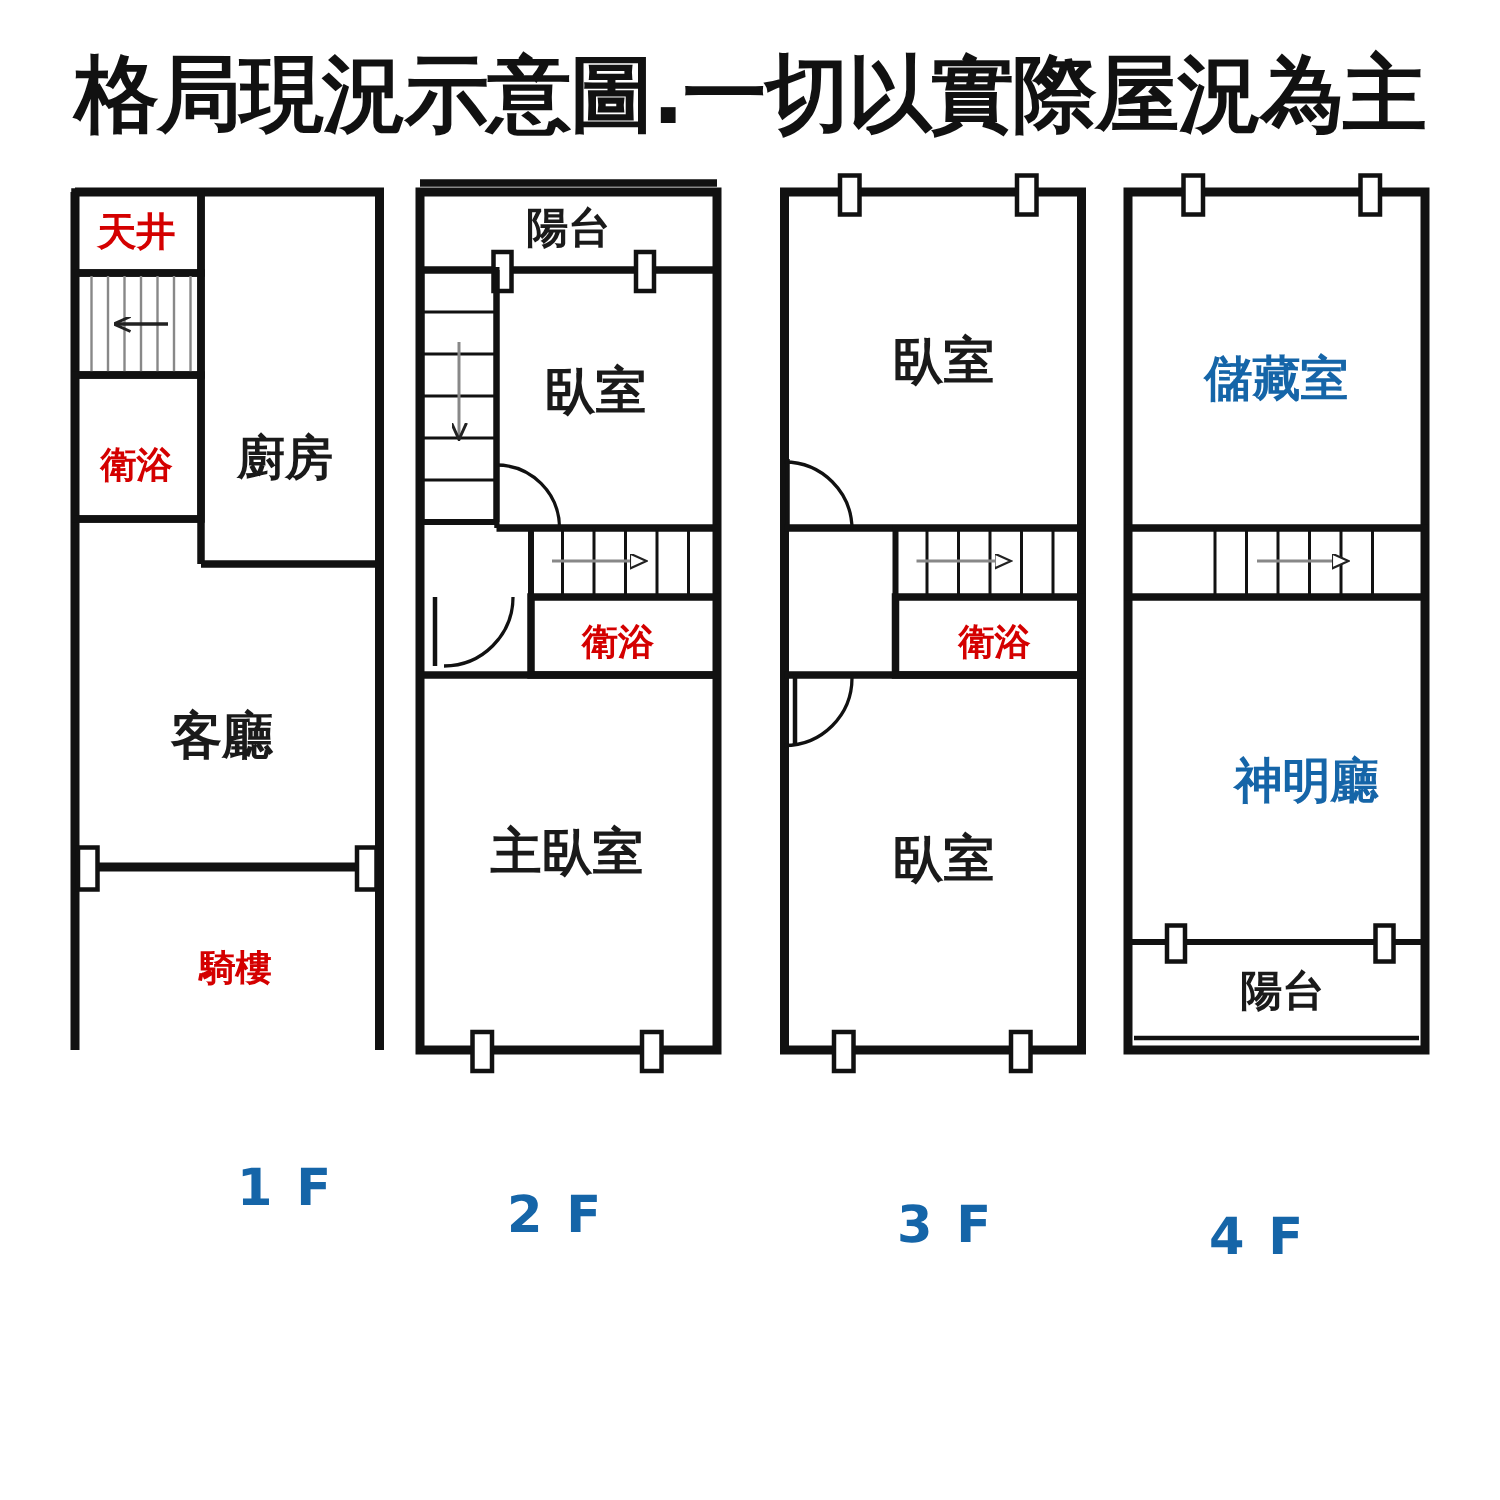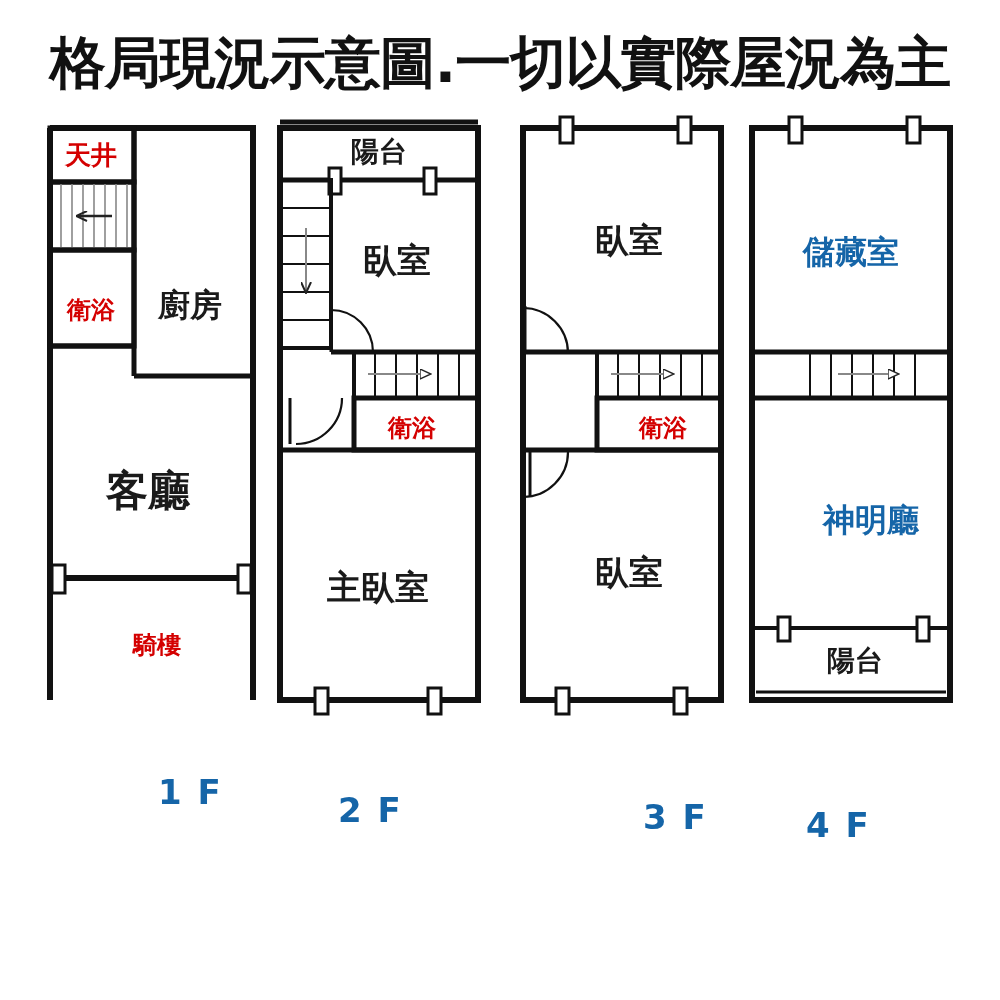--- a/index.html
+++ b/index.html
@@ -214,41 +214,41 @@
       <rect x="917" y="617" width="12" height="24" fill="#fff" stroke="#111" stroke-width="3"></rect>
 
       <line x1="756" y1="692" x2="946" y2="692" stroke="#111" stroke-width="3"></line>
     </g>
   </svg>
 
   <div>
     <div class="room-label rl-red" style="left:91px;  top:155px; font-size:26px;">天井</div>
     <div class="room-label rl-red" style="left:91px;  top:310px; font-size:24px;">衛浴</div>
     <div class="room-label rl-black" style="left:190px; top:266px; font-size:32px;margin-top:40px;">廚房</div>
-    <div class="room-label rl-black" style="left:148px; top:491px; font-size:42px;">客廳</div>
+    <div class="room-label rl-black" style="left:148px; top:491px; font-size:34px;">客廳</div>
     <div class="room-label rl-red" style="left:157px; top:645px; font-size:24px;">騎樓</div>
   </div>
 
   <div>
     <div class="room-label rl-black" style="left:379px; top:152px; font-size:28px;">陽台</div>
     <div class="room-label rl-black" style="left:397px; top:261px; font-size:34px;">臥室</div>
     <div class="room-label rl-red" style="left:412px; top:428px; font-size:24px;">衛浴</div>
-    <div class="room-label rl-black" style="left:378px; top:588px; font-size:34px;">主臥室</div>
+    <div class="room-label rl-black" style="left:378px; top:568px; font-size:34px;">主臥室</div>
   </div>
 
   <div>
     <div class="room-label rl-black" style="left:629px; top:241px; font-size:34px;">臥室</div>
     <div class="room-label rl-red" style="left:663px; top:428px; font-size:24px;">衛浴</div>
     <div class="room-label rl-black" style="left:629px; top:573px; font-size:34px;">臥室</div>
   </div>
 
   <div>
     <div class="room-label rl-blue" style="left:851px; top:253px; font-size:32px;">儲藏室</div>
     <div class="room-label rl-blue" style="left:851px; top:521px; font-size:32px;margin-left:20px;">神明廳</div>
     <div class="room-label rl-black" style="left:855px; top:661px; font-size:28px;">陽台</div>
   </div>
 
   <div class="flr-label" style="left:122px; top:772px;margin-left:36px;">1 F</div>
   <div class="flr-label" style="left:338px; top:790px;">2 F</div>
-  <div class="flr-label" style="left:598px; top:797px;margin-left:45px;">3 F</div>
+  <div class="flr-label" style="left:598px; top:797px;">3 F</div>
   <div class="flr-label" style="left:806px; top:805px;">4 F</div>
 
 </div>
 
 </body></html>

